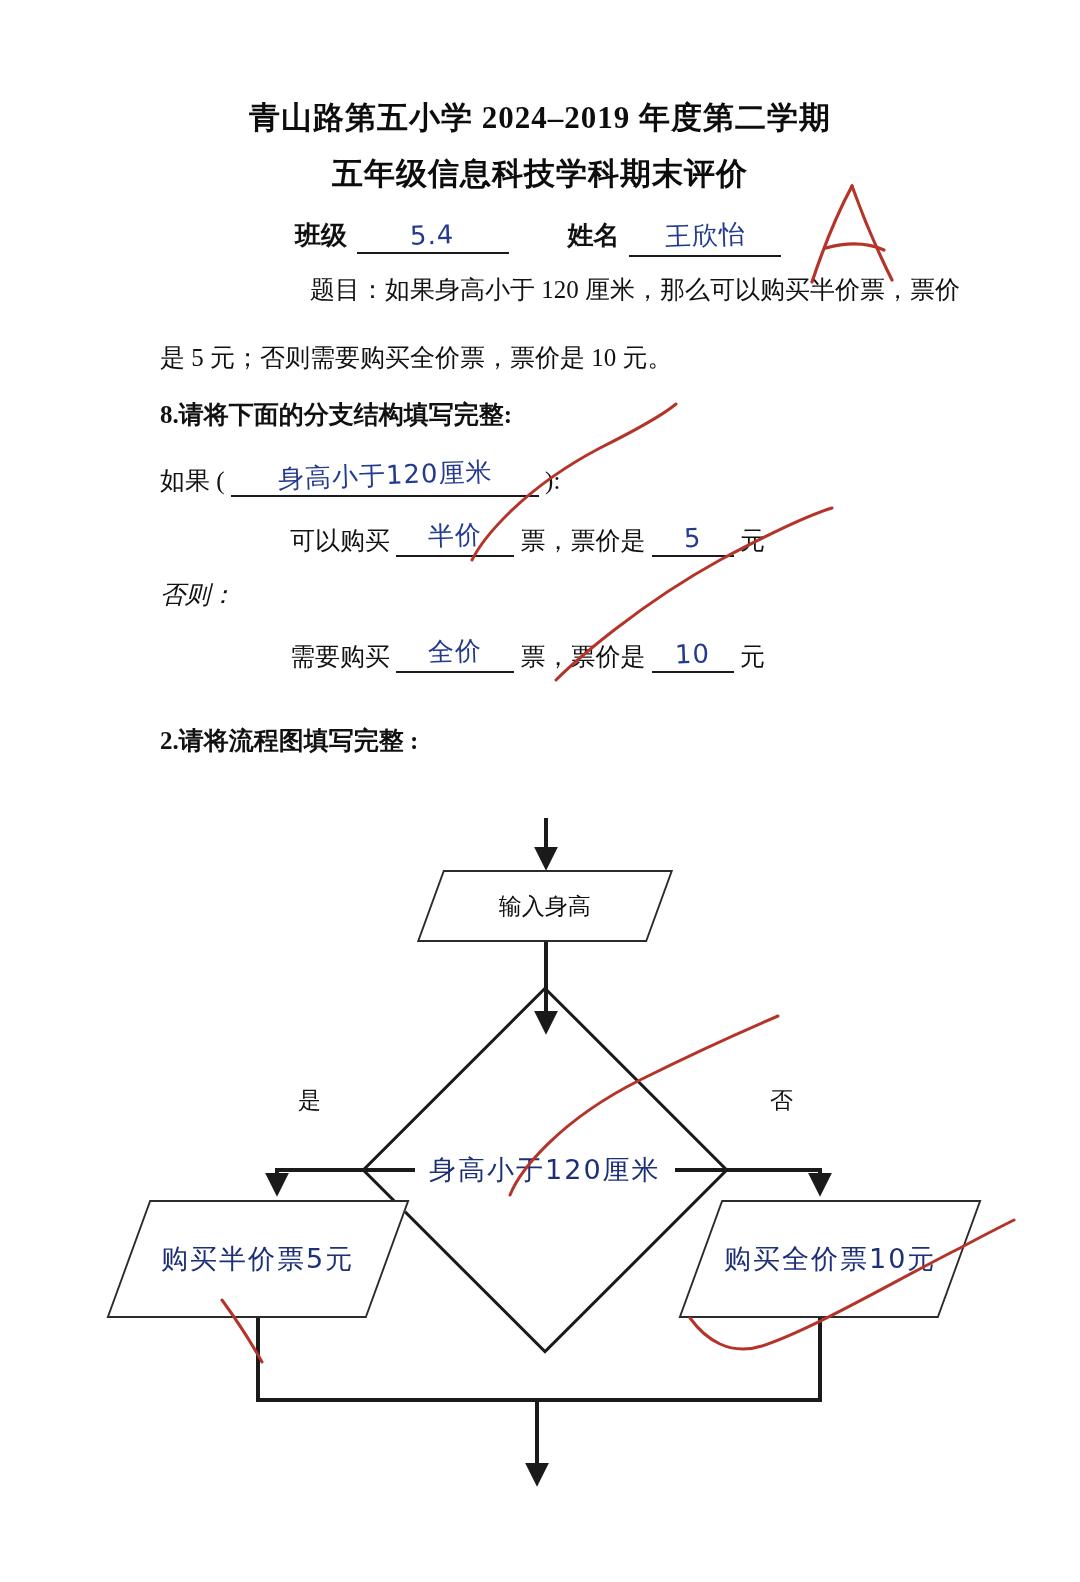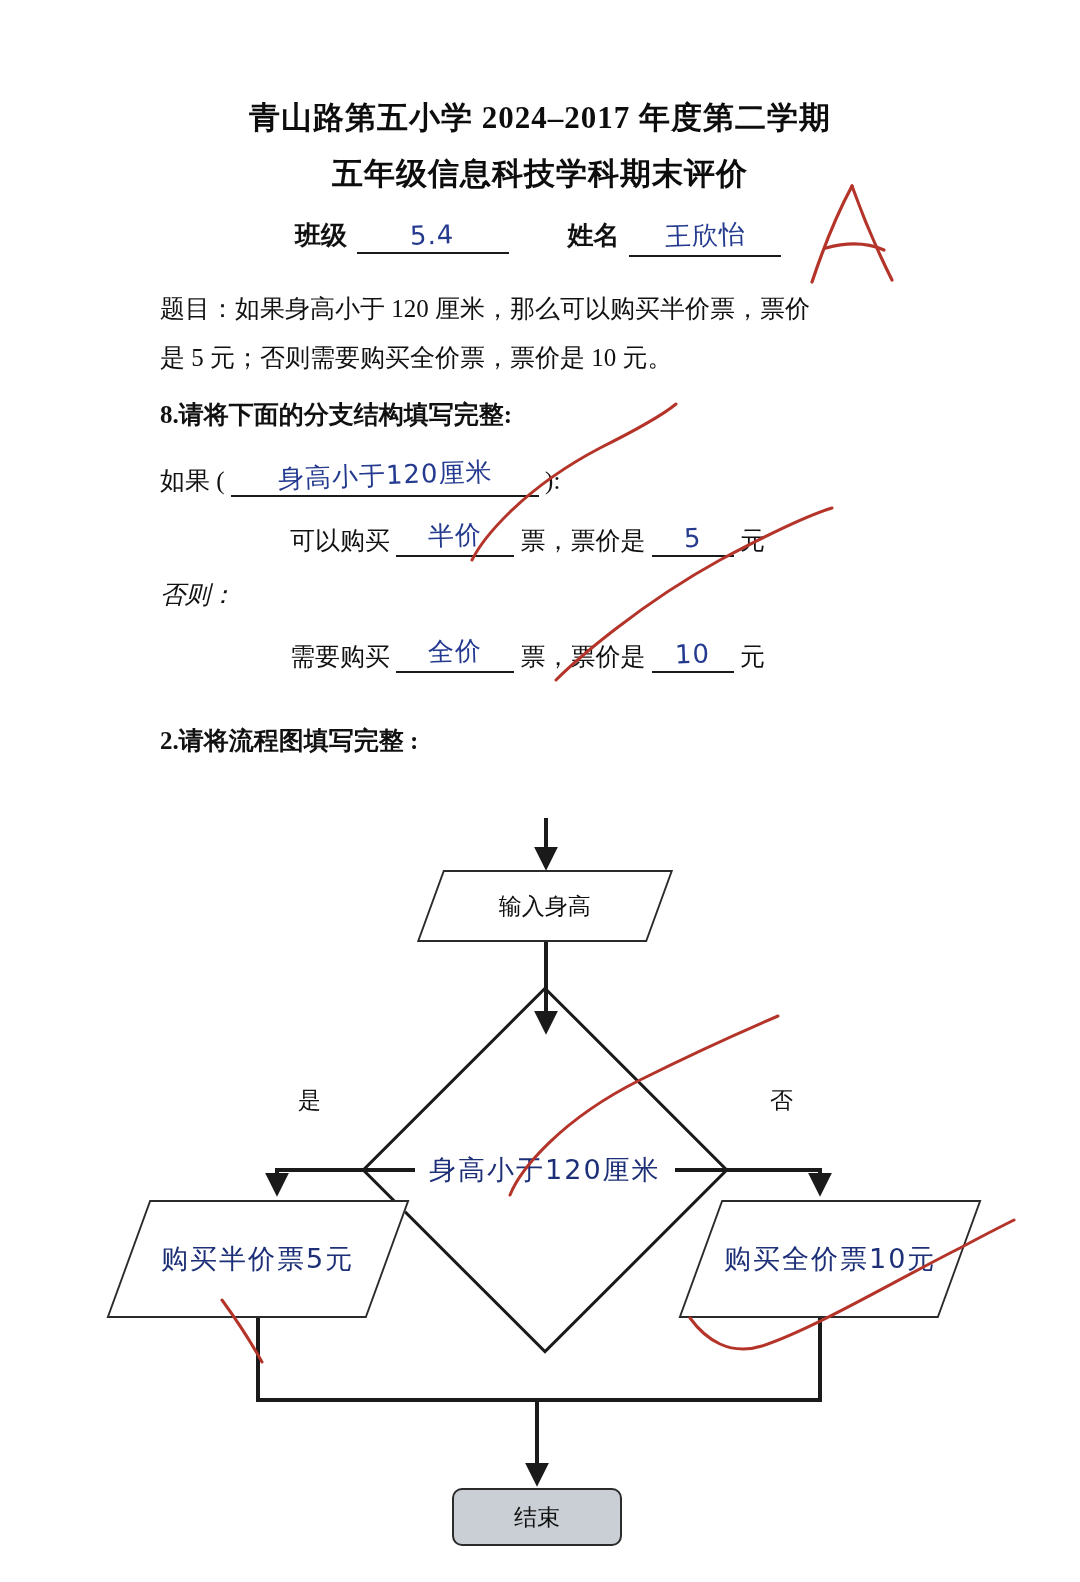--- a/index.html
+++ b/index.html
@@ -75,21 +75,21 @@
 
   
   .para {
     position: absolute;
     left: 160px;
     width: 800px;
     font-size: 25px;
     line-height: 60px;
     color: #111;
   }
-  .p-q1 { top: 279px; }
+  .p-q1 { top: 260px; text-align: right; }
   .p-q2 { top: 328px; }
 
   .q-head {
     position: absolute;
     left: 160px;
     font-size: 25px;
     font-weight: bold;
     color: #111;
   }
   .q1 { top: 398px; }
@@ -180,21 +180,21 @@
     height: 1582px;
     pointer-events: none;
   }
 </style>
 </head>
 <body>
 
 <div class="page">
 
   <div class="title-block">
-    <div class="title-line">青山路第五小学 2024–2017 年度第二学期</div>
+    <div class="title-line">青山路第五小学 2024–2019 年度第二学期</div>
     <div class="title-line">五年级信息科技学科期末评价</div>
   </div>
 
   <div class="idrow">
     <span class="lbl">班级</span>
     <span class="blank"><span class="hand hand-blue">5.4</span></span>
     <span style="display:inline-block;width:44px"></span>
     <span class="lbl">姓名</span>
     <span class="blank"><span class="hand hand-blue">王欣怡</span></span>
   </div>
@@ -245,23 +245,20 @@
     <div class="edge-label" style="left:770px; top:345px;">否</div>
 
     <div class="node io" style="left:128px; top:460px; width:260px; height:118px;">
       <span class="hw-flow">购买半价票5元</span>
     </div>
 
     <div class="node io" style="left:700px; top:460px; width:260px; height:118px;">
       <span class="hw-flow">购买全价票10元</span>
     </div>
 
-    <div class="node terminator" style="left:452px; top:748px; width:170px; height:58px;">
-      <span>结束</span>
-    </div>
   </div>
 
   <svg class="overlay" viewBox="0 0 1080 1582">
     <defs>
       <marker id="arrow" viewBox="0 0 10 10" refX="8" refY="5" markerWidth="6" markerHeight="6" orient="auto-start-reverse">
         <path d="M 0 0 L 10 5 L 0 10 z" fill="#1a1a1a"></path>
       </marker>
     </defs>
 
     <line x1="546" y1="818" x2="546" y2="866" stroke="#1a1a1a" stroke-width="4" marker-end="url(#arrow)"></line>

